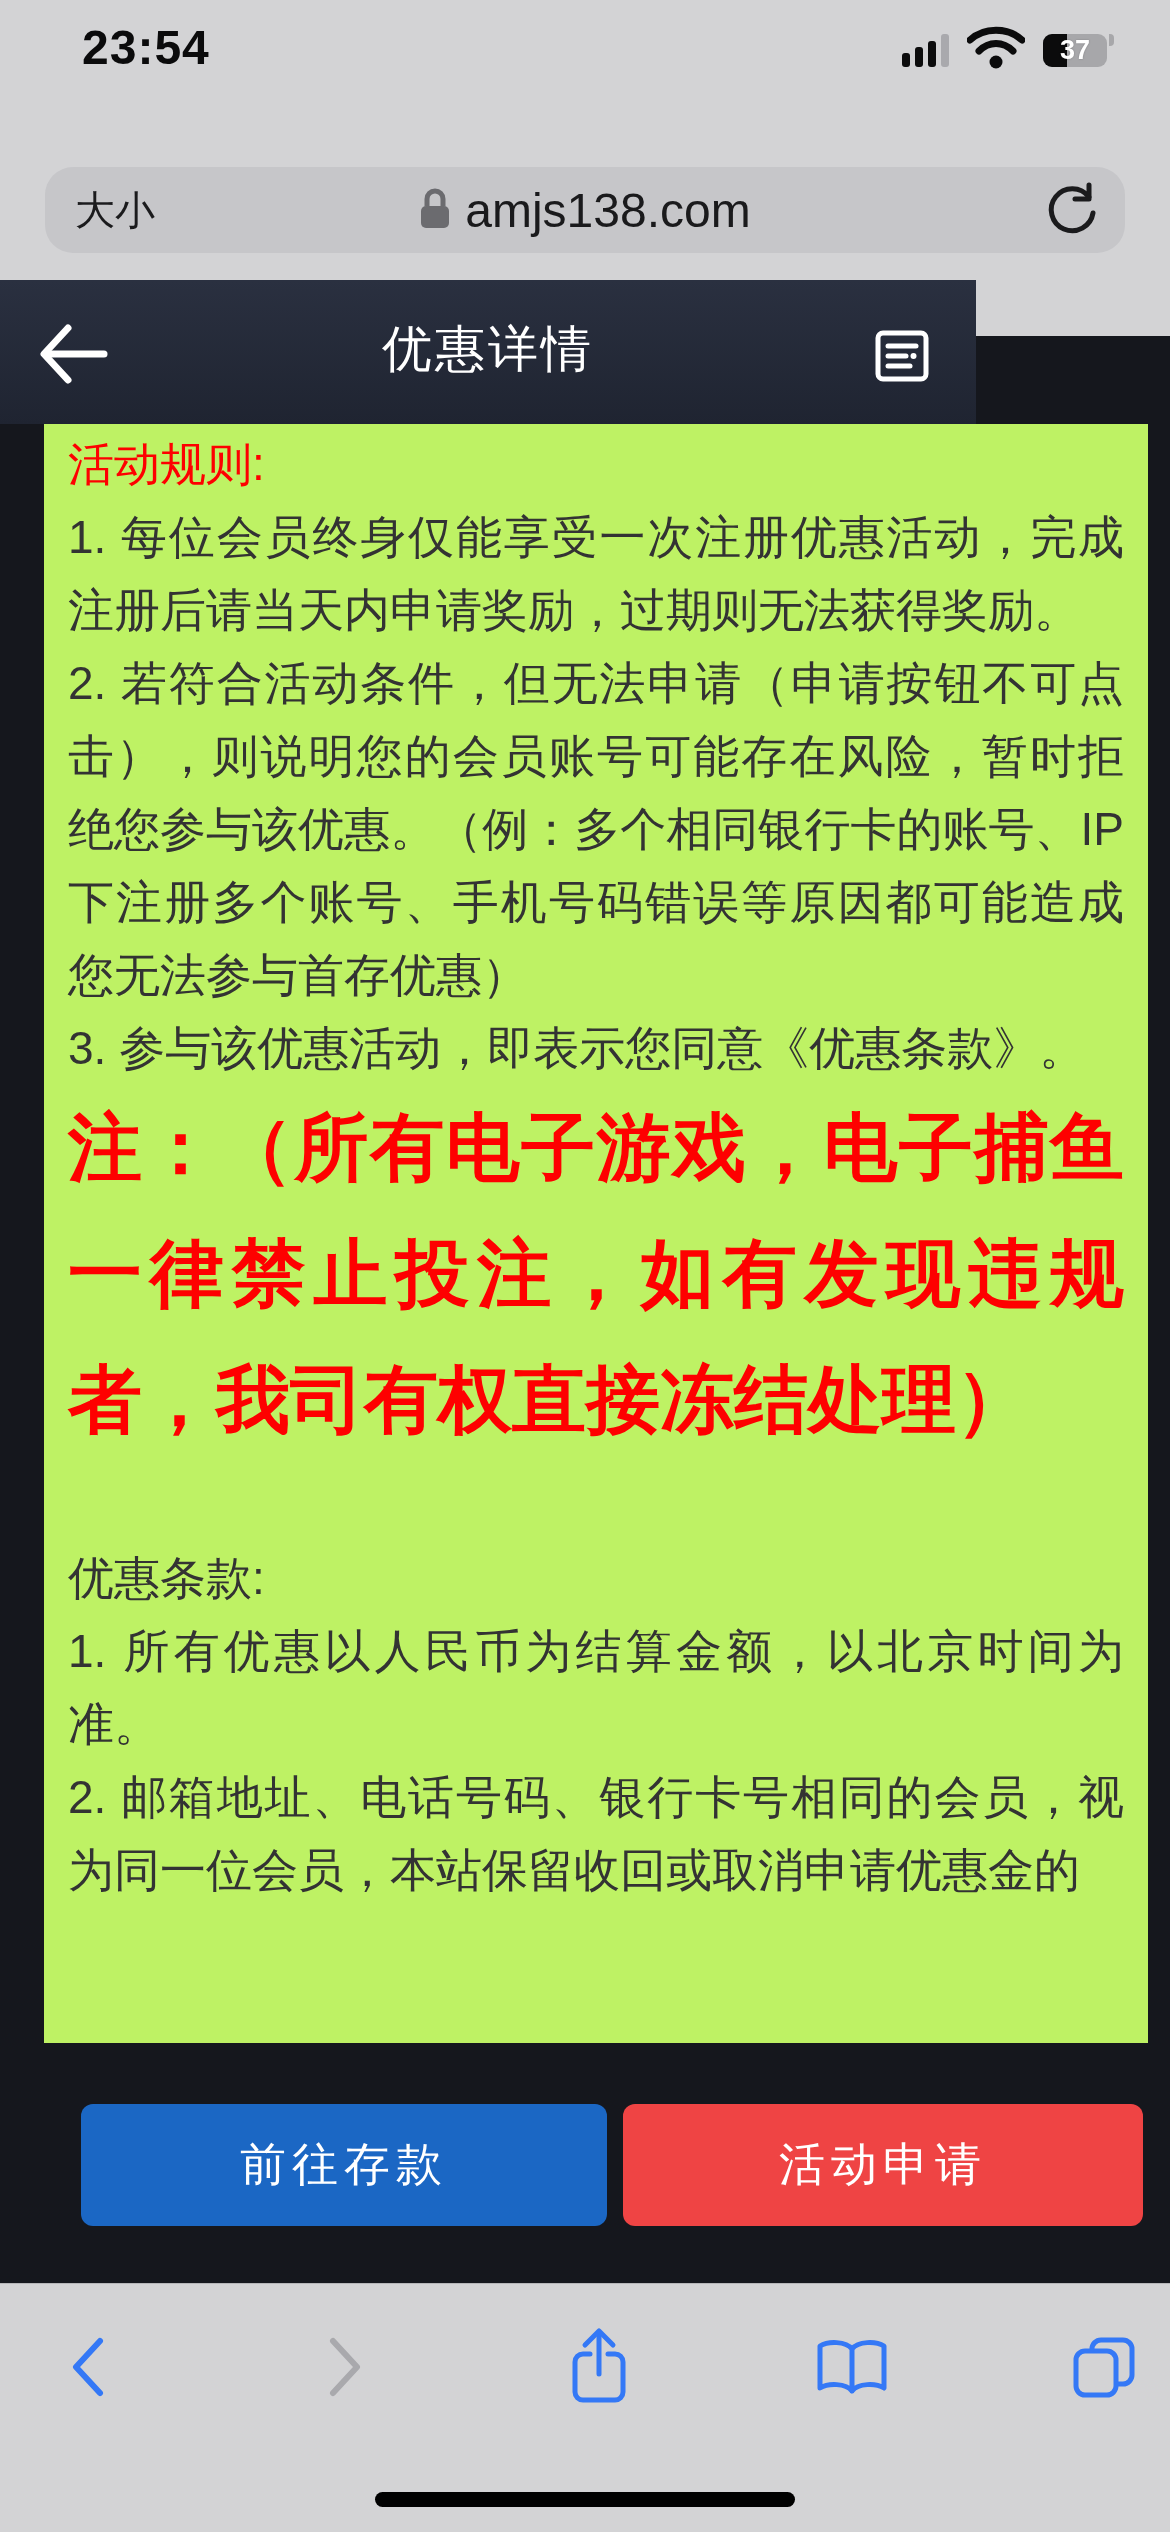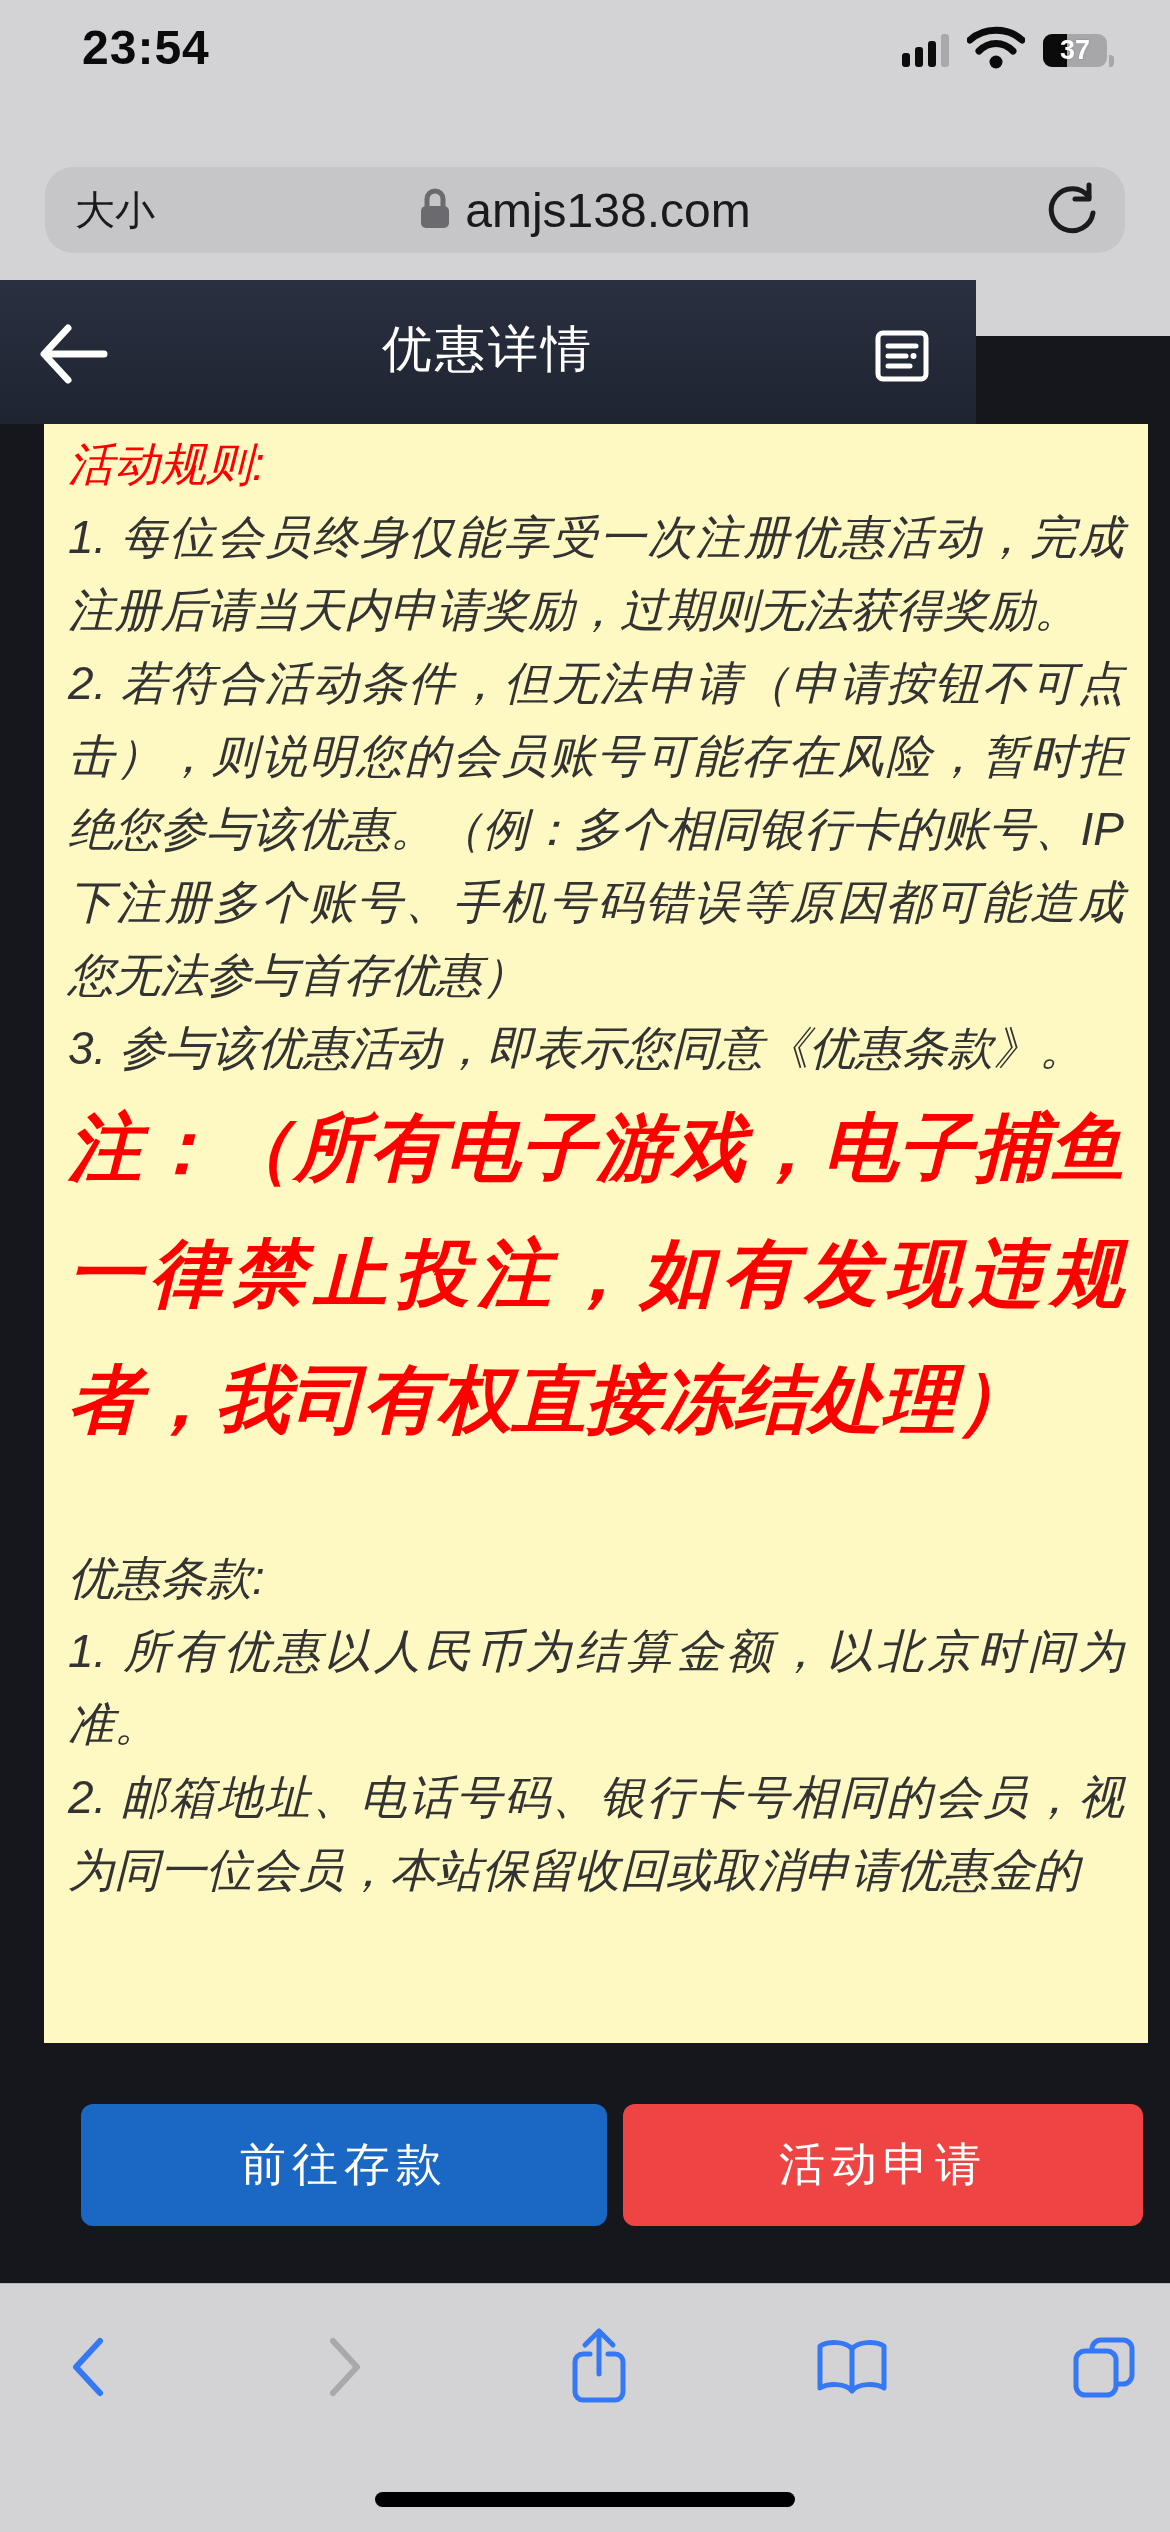--- a/index.html
+++ b/index.html
@@ -22,40 +22,40 @@
 
   
   .app-header{position:absolute;left:0;top:280px;width:976px;height:144px;
               background:linear-gradient(180deg,#2a3040,#1f2431);}
   .back-btn{position:absolute;left:36px;top:42px;}
   .header-title{position:absolute;left:0;top:0;width:100%;height:138px;display:flex;align-items:center;
                 justify-content:center;font-size:50px;color:#fff;letter-spacing:3px;}
   .menu-btn{position:absolute;right:47px;top:50px;}
 
   
-  .panel{position:absolute;left:44px;top:424px;width:1104px;height:1619px;background:#fef9c3;
-         padding:4px 24px 0;box-sizing:border-box;overflow:hidden;font-style:italic;}
+  .panel{position:absolute;left:44px;top:424px;width:1104px;height:1619px;background:#bef264;
+         padding:4px 24px 0;box-sizing:border-box;overflow:hidden;}
   .panel p{margin:0;font-size:46px;line-height:73px;color:#333;text-align:justify;}
   .panel p.rules-title{color:#fe0000;}
   .panel p.warning{font-size:74px;line-height:126px;font-weight:700;color:#fe0000;}
   .panel p.terms-title{margin-top:79px;}
 
   
   .btn{position:absolute;top:2104px;height:122px;border-radius:12px;display:flex;align-items:center;
        justify-content:center;color:#fff;font-size:46px;letter-spacing:6px;cursor:pointer;}
   .btn-deposit{left:49px;width:526px;background:#1b67c4;margin-left:32px;}
   .btn-apply{left:623px;width:520px;background:#ef4444;}
 
   
   .chrome-bottom{position:absolute;left:0;top:2283px;width:1170px;height:249px;background:#d3d3d5;
                  border-top:1px solid #b6b6b9;box-sizing:border-box;}
   .tb{position:absolute;}
   .home-indicator{position:absolute;left:375px;top:2492px;width:420px;height:15px;border-radius:8px;background:#000;}
 
-  .battery{display:flex;align-items:flex-end;}
+  .battery{display:flex;align-items:flex-start;}
   .battery-body{position:relative;width:64px;height:33px;border-radius:9px;background:#a7a7aa;overflow:hidden;}
   .battery-fill{position:absolute;left:0;top:0;bottom:0;width:37%;background:#0b0b0c;}
   .battery-num{position:absolute;left:0;top:0;width:100%;height:100%;display:flex;align-items:center;
                justify-content:center;font-size:27px;font-weight:700;color:#fff;text-shadow:0 0 2px rgba(0,0,0,.25);}
   .battery-nub{width:5px;height:12px;background:#a7a7aa;border-radius:0 4px 4px 0;margin-left:2px;}
 </style>
 </head>
 <body>
 
 <div class="phone">

